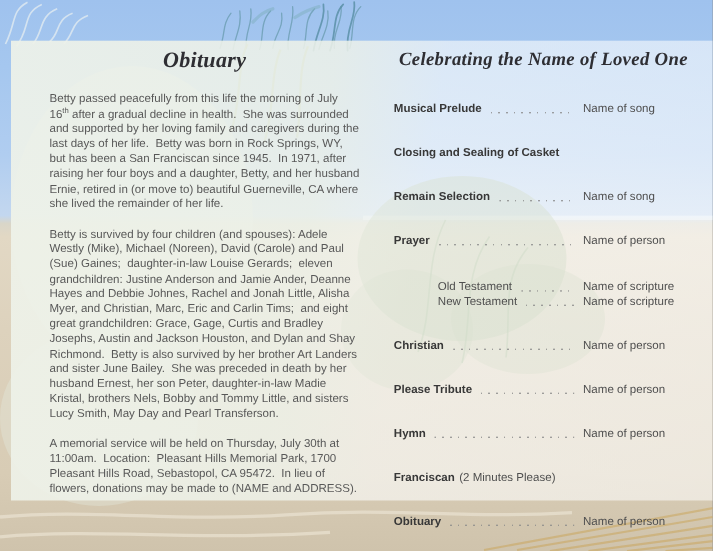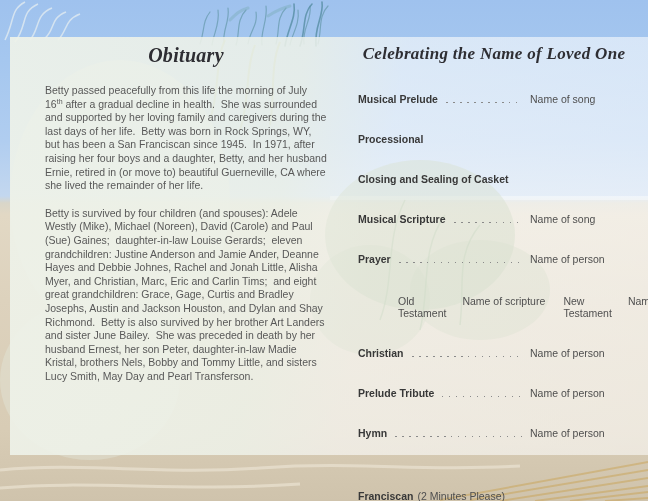--- a/index.html
+++ b/index.html
@@ -26,28 +26,28 @@
   .lt{font-size:20px;margin-bottom:17px;}
   .rt{font-size:17px;margin-bottom:29px;white-space:nowrap;}
   .para{
     margin:0 0 14px 0;font-size:10.5px;line-height:13.6px;color:#585858;
     white-space:pre-wrap;
   }
   .sup{font-size:7px;vertical-align:super;line-height:0;}
   .program{display:flex;flex-direction:column;gap:28px;font-size:10.5px;color:#4f4f4f;}
   .prow{display:flex;align-items:baseline;line-height:12px;}
   .plabel{font-weight:bold;color:#383838;white-space:nowrap;}
-  .pnote{margin-left:4px;white-space:nowrap;margin-top:23px;}
+  .pnote{margin-left:4px;white-space:nowrap;}
   .leader{
     flex:1;align-self:flex-end;height:1.5px;margin:0 8px 2px 8px;
     background:repeating-linear-gradient(90deg,#8a8a8a 0 1.5px,transparent 1.5px 7px);
   }
   .pvalue{width:100px;flex:none;color:#4f4f4f;white-space:nowrap;}
   .group{display:flex;flex-direction:column;}
-  .sub{display:flex;flex-direction:row;gap:1px;margin:2px 0 0 40px;}
+  .sub{display:flex;flex-direction:column;gap:1px;margin:2px 0 0 40px;}
 </style>
 </head>
 <body>
 
 <div class="canvas">
 
   <svg class="decor" width="648" height="501" viewBox="0 0 648 501">
 
     <rect x="330" y="196" width="318" height="4" fill="#eef5fb" opacity="0.55"></rect>
 
@@ -119,43 +119,41 @@
       <path d="M605,501 L648,498"></path>
     </g>
   </svg>
 
   <div class="overlay"></div>
 
   <div class="page-left">
     <div class="title-serif lt">Obituary</div>
     <p class="para"><span>Betty passed peacefully from this life the morning of July 16</span><sup class="sup">th</sup><span> after a gradual decline in health.  She was surrounded and supported by her loving family and caregivers during the last days of her life.  Betty was born in Rock Springs, WY, but has been a San Franciscan since 1945.  In 1971, after raising her four boys and a daughter, Betty, and her husband Ernie, retired in (or move to) beautiful Guerneville, CA where she lived the remainder of her life.</span></p>
     <p class="para">Betty is survived by four children (and spouses): Adele Westly (Mike), Michael (Noreen), David (Carole) and Paul (Sue) Gaines;  daughter-in-law Louise Gerards;  eleven grandchildren: Justine Anderson and Jamie Ander, Deanne Hayes and Debbie Johnes, Rachel and Jonah Little, Alisha Myer, and Christian, Marc, Eric and Carlin Tims;  and eight great grandchildren: Grace, Gage, Curtis and Bradley Josephs, Austin and Jackson Houston, and Dylan and Shay Richmond.  Betty is also survived by her brother Art Landers and sister June Bailey.  She was preceded in death by her husband Ernest, her son Peter, daughter-in-law Madie Kristal, brothers Nels, Bobby and Tommy Little, and sisters Lucy Smith, May Day and Pearl Transferson.</p>
+    <p class="para">A memorial service will be held on Thursday, July 30th at 11:00am.  Location:  Pleasant Hills Memorial Park, 1700 Pleasant Hills Road, Sebastopol, CA 95472.  In lieu of flowers, donations may be made to (NAME and ADDRESS).</p>
   </div>
 
   <div class="page-right">
     <div class="title-serif rt">Celebrating the Name of Loved One</div>
     <div class="program">
 
       <div class="prow">
         <span class="plabel">Musical Prelude</span>
         <span class="leader"></span>
         <span class="pvalue">Name of song</span>
       </div>
 
-      <div class="prow">
-        <span class="plabel">Processional</span>
-      </div>
 
 
       <div class="prow">
         <span class="plabel">Closing and Sealing of Casket</span>
       </div>
 
       <div class="prow">
-        <span class="plabel">Musical Scripture</span>
+        <span class="plabel">Remain Selection</span>
         <span class="leader"></span>
         <span class="pvalue">Name of song</span>
       </div>
 
       <div class="prow">
         <span class="plabel">Prayer</span>
         <span class="leader"></span>
         <span class="pvalue">Name of person</span>
       </div>
 
@@ -174,21 +172,21 @@
         </div>
       </div>
 
       <div class="prow">
         <span class="plabel">Christian</span>
         <span class="leader"></span>
         <span class="pvalue">Name of person</span>
       </div>
 
       <div class="prow">
-        <span class="plabel">Prelude Tribute</span>
+        <span class="plabel">Please Tribute</span>
         <span class="leader"></span>
         <span class="pvalue">Name of person</span>
       </div>
 
       <div class="prow">
         <span class="plabel">Hymn</span>
         <span class="leader"></span>
         <span class="pvalue">Name of person</span>
       </div>
 

